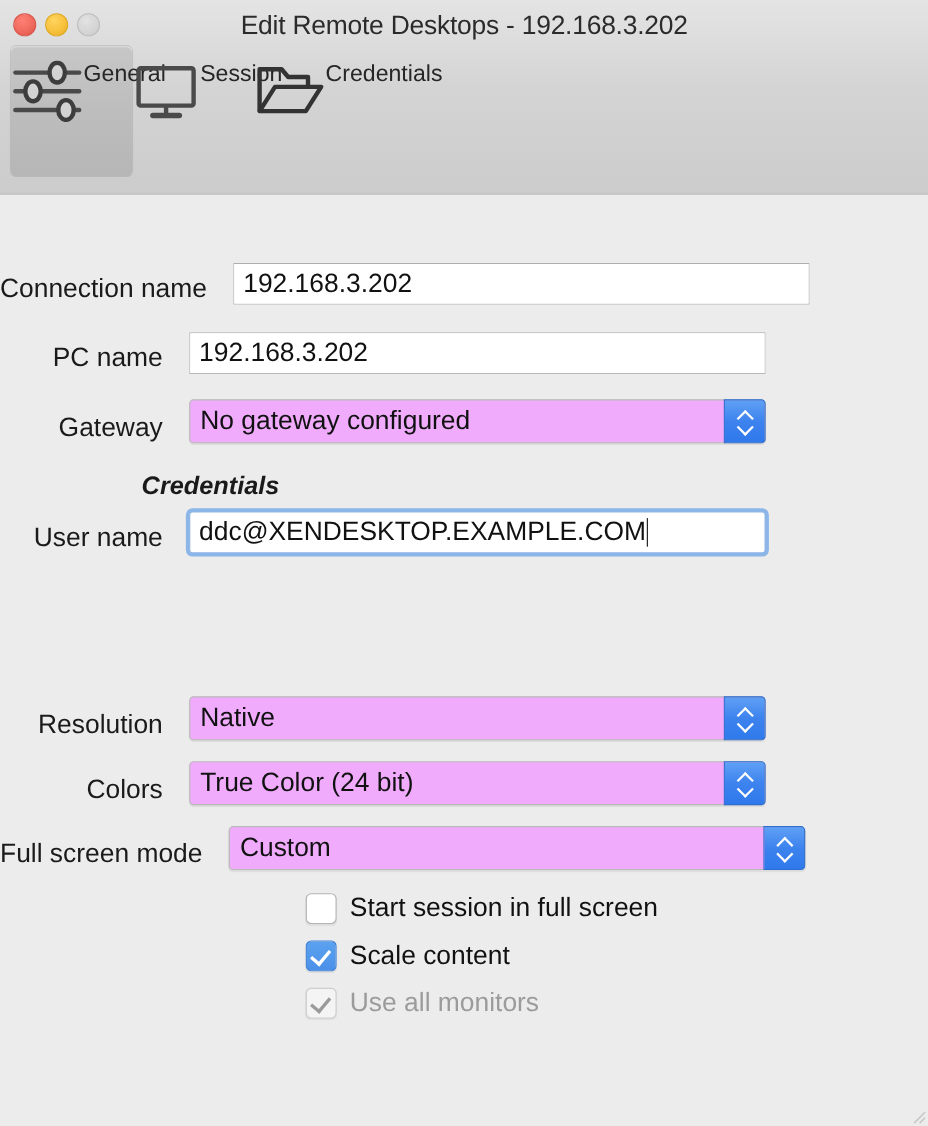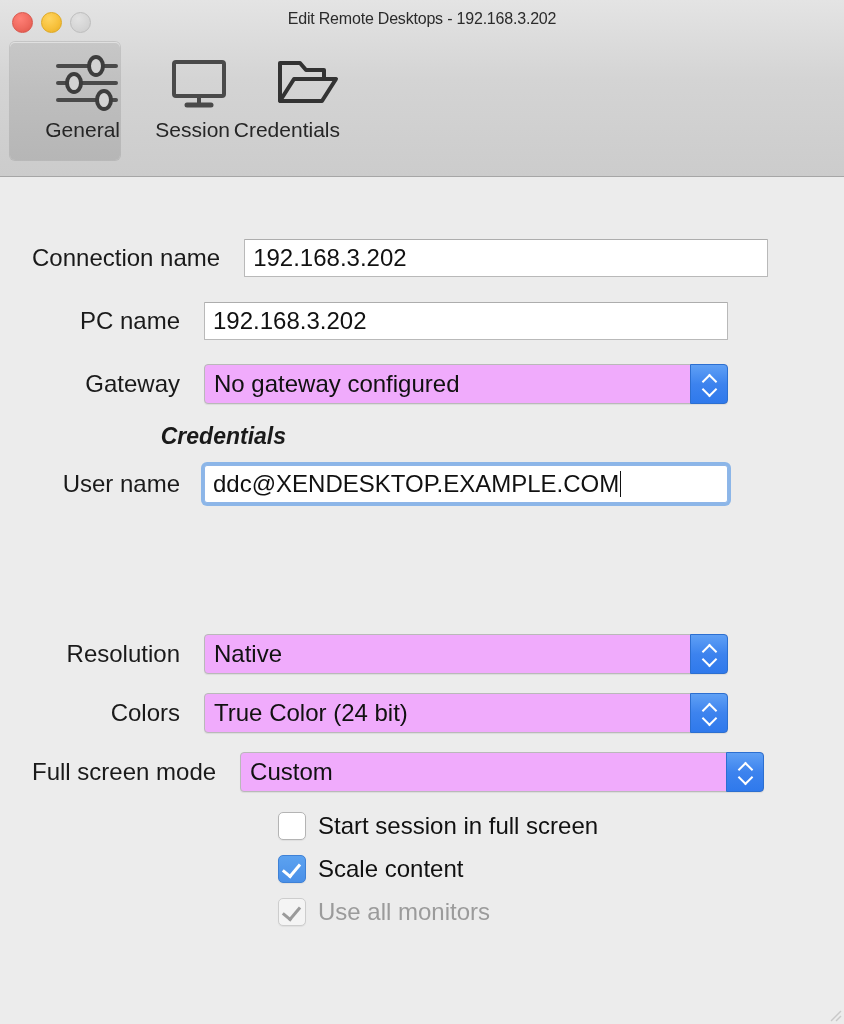--- a/index.html
+++ b/index.html
@@ -59,41 +59,41 @@
     background: radial-gradient(circle at 38% 30%, #e2e2e2 0%, #d6d6d6 55%, #cbcbcb 100%);
     border: 1px solid #bdbdbd;
   }
 
   .window-title {
     position: absolute;
     top: 10px;
     left: 0;
     right: 0;
     text-align: center;
-    font-size: 16px;
+    font-size: 24px;
     color: #2b2b2b;
     letter-spacing: -0.2px;
   }
 
   .toolbar {
     position: absolute;
     left: 10px;
     top: 42px;
     display: flex;
     align-items: flex-start;
     gap: 0px;
   }
 
   .tool-item {
     width: 110px;
     height: 118px;
     border-radius: 5px;
     display: flex;
-    flex-direction: column;
-    align-items: flex-end;
+    flex-direction: row;
+    align-items: flex-start;
     justify-content: flex-start;
     padding-top: 10px;
     cursor: default;
   }
   .tool-item.selected {
     background: linear-gradient(to bottom, #c7c7c7 0%, #bdbdbd 50%, #b6b6b6 100%);
     box-shadow: inset 0 1px 0 rgba(255,255,255,0.45), 0 0 0 1px rgba(0,0,0,0.10);
   }
   .tool-icon {
     height: 62px;
@@ -114,22 +114,21 @@
     flex: 1;
     background: #ececec;
   }
 
   .form-row {
     position: absolute;
     left: 0;
     width: 696px;
     height: 38px;
     display: flex;
-    align-items: center;
-    margin-left: 32px;
+    align-items: flex-end;
   }
   .row-label {
     width: 254px;
     text-align: right;
     padding-right: 0px;
     font-size: 24px;
     color: #1a1a1a;
     white-space: nowrap;
   }
   .row-label.bold { font-weight: bold; font-size: 23px; }

